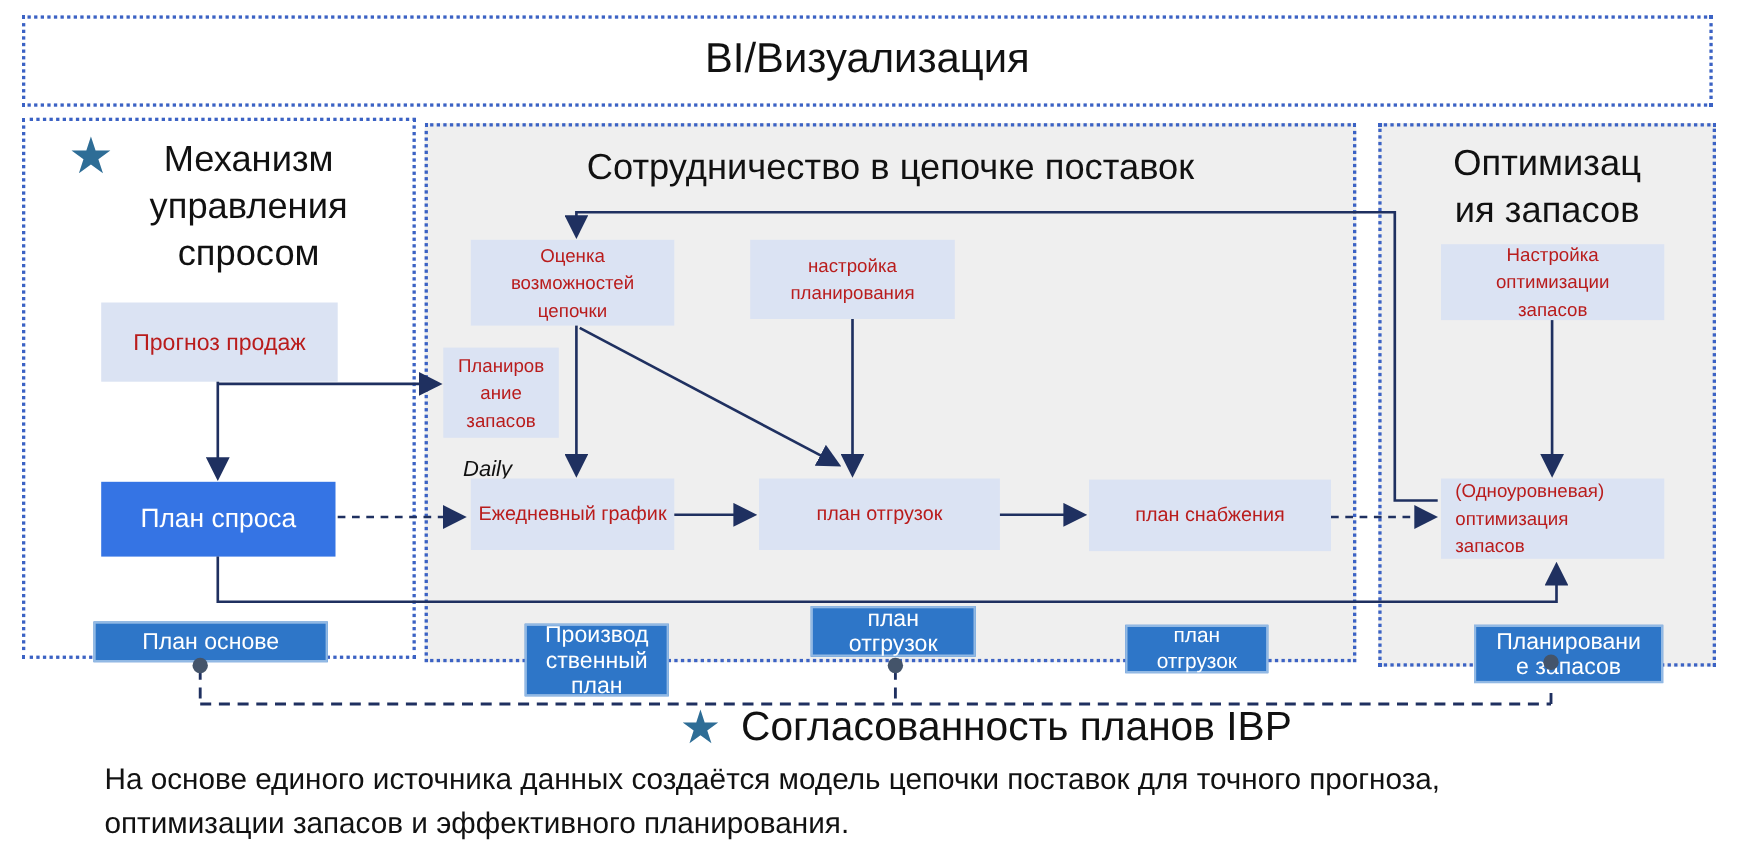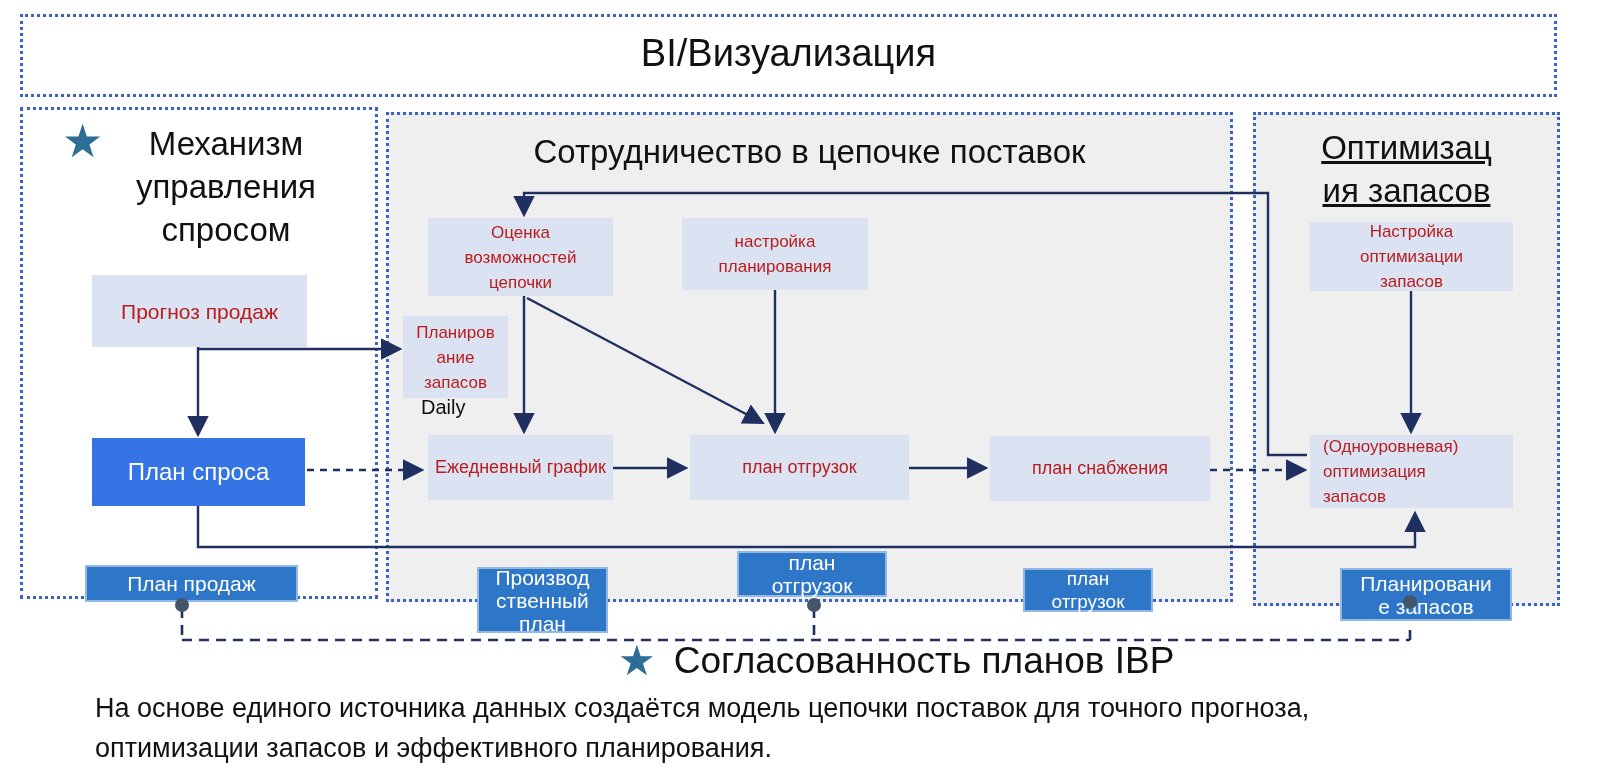--- a/index.html
+++ b/index.html
@@ -38,36 +38,36 @@
   <div class="dotted whitebg" style="left:20px;top:107px;width:358px;height:492px;"></div>
   <div class="star" style="left:62px;top:118px;">★</div>
   <div class="sec-title" style="left:86px;top:122px;width:280px;">Механизм
 управления
 спросом</div>
 
   <div class="dotted graybg" style="left:386px;top:112px;width:847px;height:490px;"></div>
   <div class="sec-title" style="left:386px;top:130px;width:847px;">Сотрудничество в цепочке поставок</div>
 
   <div class="dotted graybg" style="left:1253px;top:112px;width:307px;height:494px;"></div>
-  <div class="sec-title" style="left:1253px;top:126px;width:307px;text-decoration:underline;">Оптимизац
+  <div class="sec-title" style="left:1253px;top:126px;width:307px;">Оптимизац
 ия запасов</div>
 
   <div class="box lightbox" style="left:92px;top:275px;width:215px;height:72px;font-size:21px;">Прогноз продаж</div>
   <div class="box bigblue" style="left:92px;top:438px;width:213px;height:68px;">План спроса</div>
-  <div class="box midblue" style="left:85px;top:565px;width:213px;height:37px;">План продаж</div>
+  <div class="box midblue" style="left:85px;top:565px;width:213px;height:37px;">План основе</div>
 
   <div class="box lightbox" style="left:428px;top:218px;width:185px;height:78px;">Оценка
 возможностей
 цепочки</div>
   <div class="box lightbox" style="left:682px;top:218px;width:186px;height:72px;">настройка
 планирования</div>
   <div class="box lightbox" style="left:403px;top:316px;width:105px;height:82px;">Планиров
 ание
 запасов</div>
-  <div class="daily" style="left:421px;top:396px;">Daily</div>
+  <div class="daily" style="left:421px;top:416px;font-style:italic;">Daily</div>
   <div class="box lightbox" style="left:428px;top:435px;width:185px;height:65px;font-size:18px;">Ежедневный график</div>
   <div class="box lightbox" style="left:690px;top:435px;width:219px;height:65px;font-size:18px;">план отгрузок</div>
   <div class="box lightbox" style="left:990px;top:436px;width:220px;height:65px;font-size:18px;">план снабжения</div>
   <div class="box midblue" style="left:477px;top:567px;width:131px;height:66px;">Производ
 ственный
 план</div>
   <div class="box midblue" style="left:737px;top:551px;width:150px;height:46px;">план
 отгрузок</div>
   <div class="box midblue" style="left:1023px;top:568px;width:130px;height:44px;font-size:19px;">план
 отгрузок</div>

